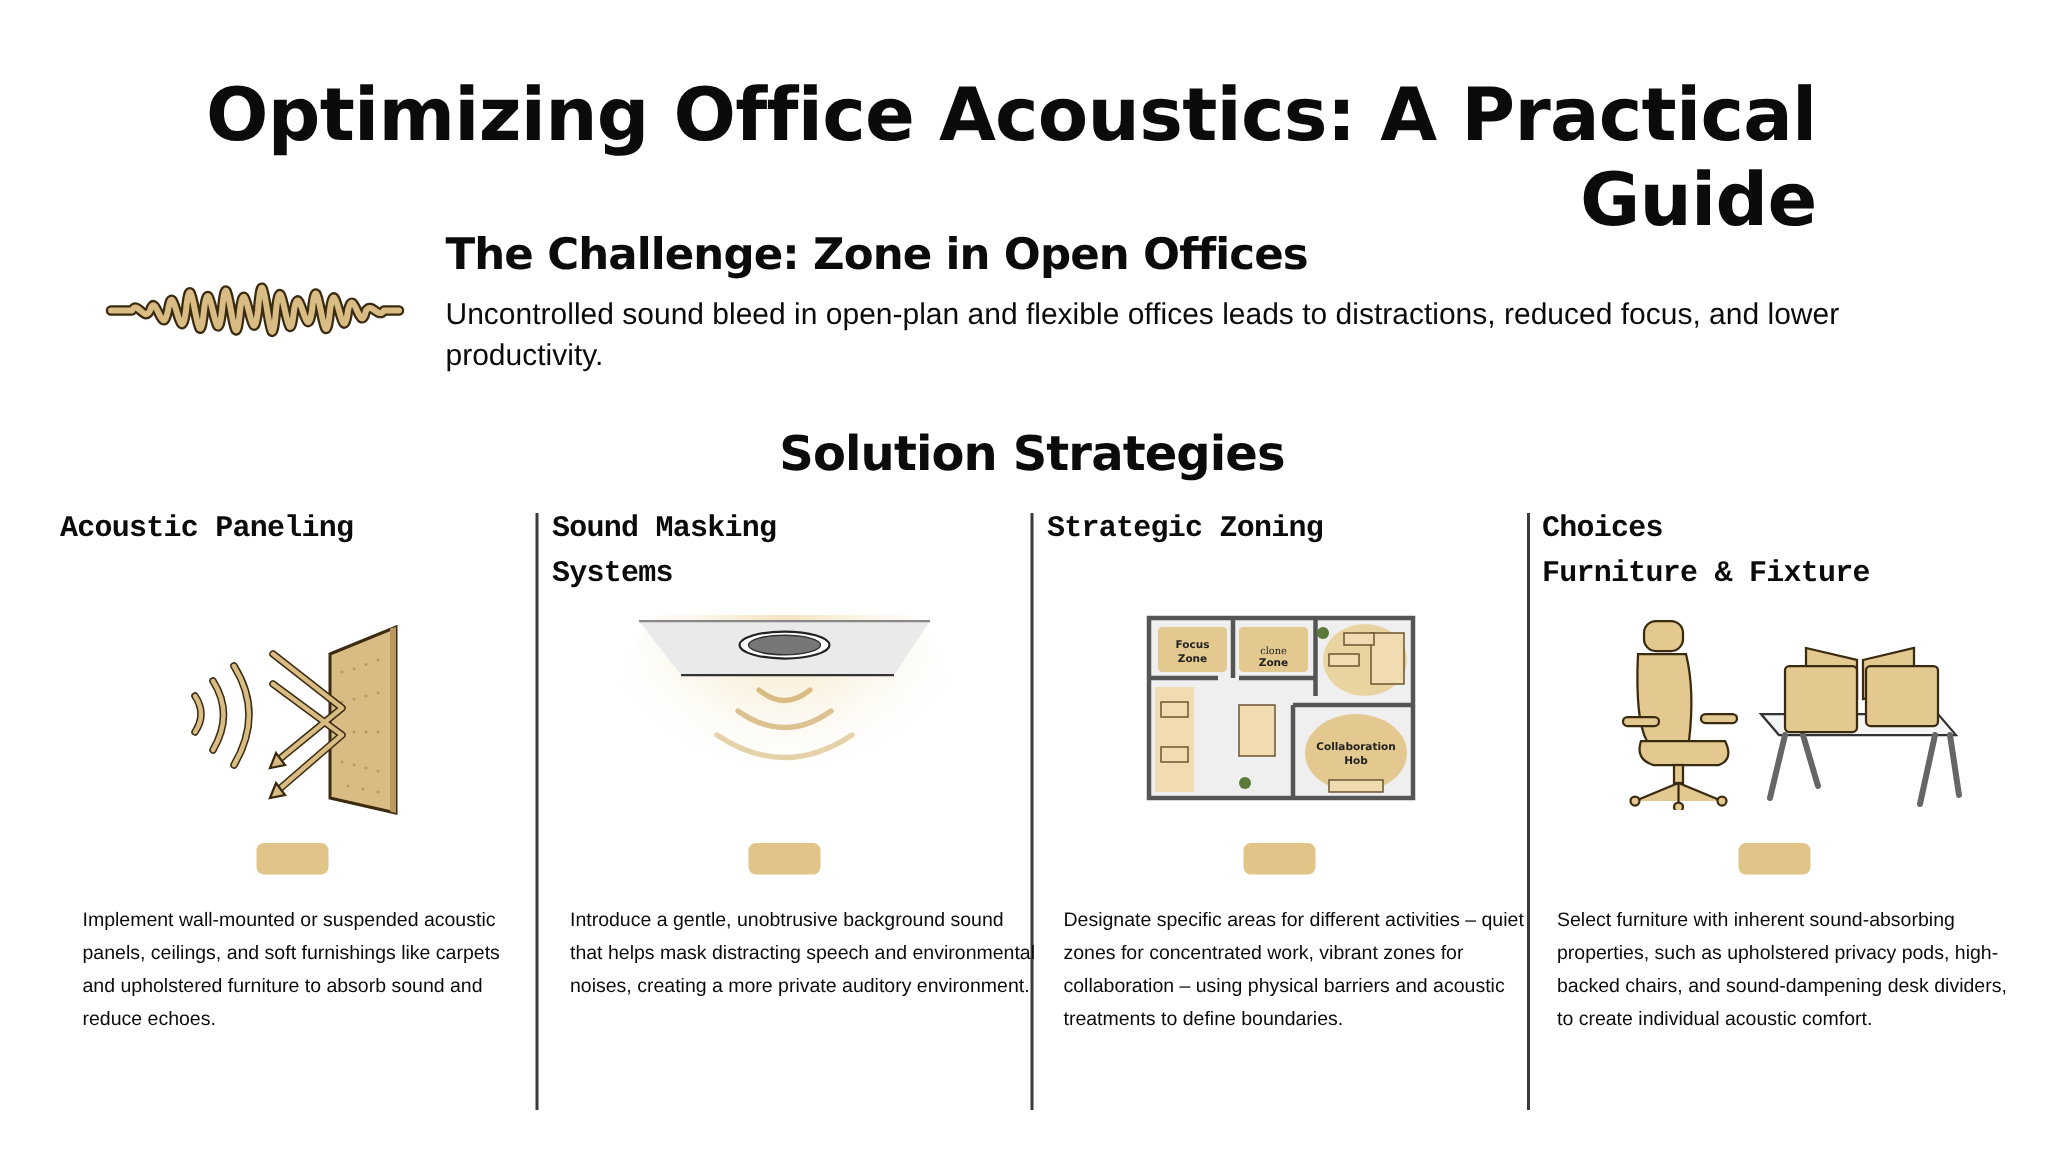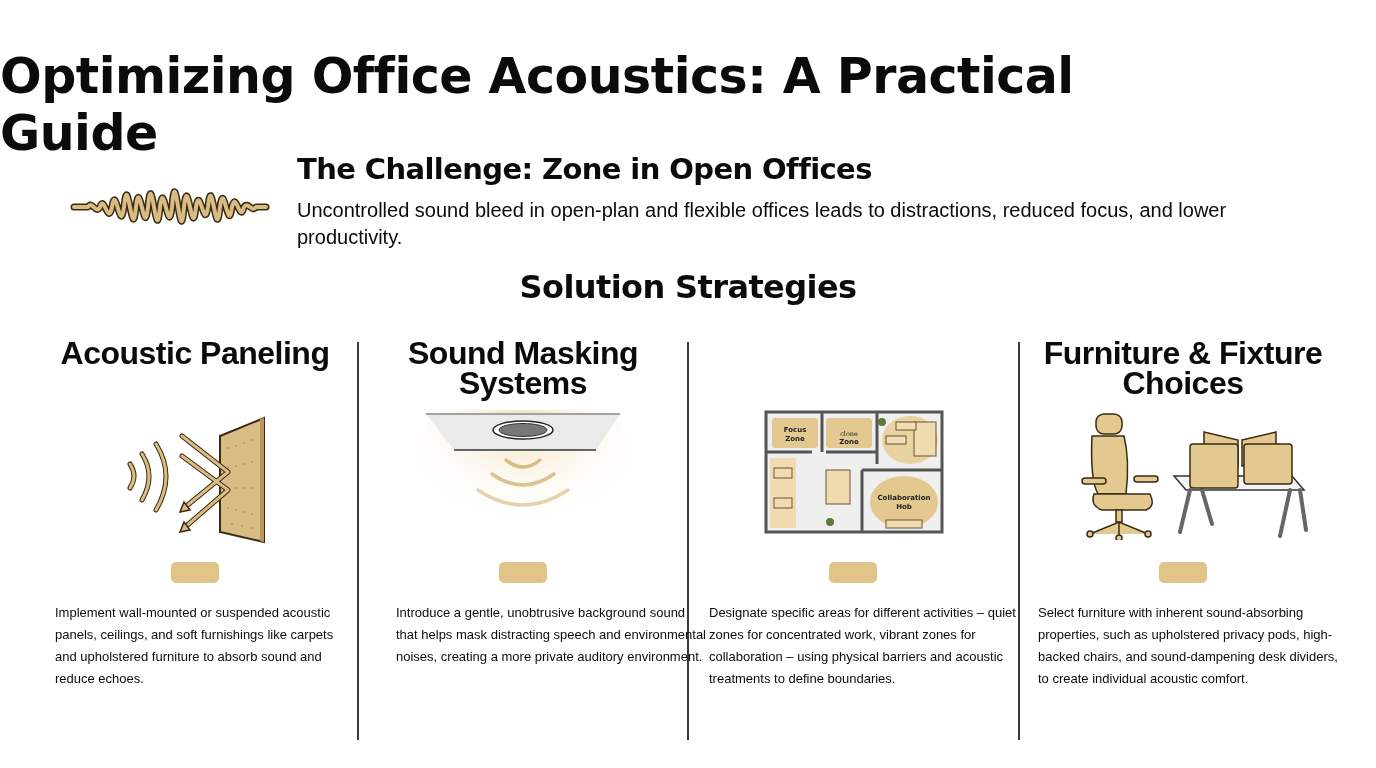--- a/index.html
+++ b/index.html
@@ -1,40 +1,40 @@
 <!DOCTYPE html>
 <html><head>
 <meta charset="utf-8">
 <style>
   html, body { margin: 0; padding: 0; }
   body {
     width: 1376px; height: 768px; background: #ffffff; position: relative; overflow: hidden;
     font-family: "Liberation Sans", "DejaVu Sans", sans-serif; color: #0b0b0b;
   }
   .title {
-    position: absolute; left: 0; top: 48px; width: 1211px; text-align: left;
+    position: absolute; left: 0; top: 48px; width: 1211px; text-align: right;
     font-family: "DejaVu Sans", sans-serif; font-weight: bold; font-size: 49px; letter-spacing: -0.5px;
   }
   .wave { position: absolute; left: 70px; top: 145px; width: 200px; height: 115px; }
   .challenge-title {
     position: absolute; left: 297px; top: 152px; font-size: 29px; font-weight: bold;
     font-family: "DejaVu Sans", sans-serif; letter-spacing: -0.6px;
   }
   .challenge-text {
     position: absolute; left: 297px; top: 197px; width: 1000px; font-size: 20px; line-height: 27px;
   }
   .section-title {
-    position: absolute; left: 0; top: 268px; width: 1376px; text-align: center;
+    position: absolute; left: 0; top: 283px; width: 1376px; text-align: center;
     font-family: "DejaVu Sans", sans-serif; font-weight: bold; font-size: 32px; letter-spacing: -0.6px;
   }
   .divider { position: absolute; top: 342px; width: 2px; height: 398px; background: #3a3a3a; }
   .col { position: absolute; top: 338px; }
   .col-title {
-    position: absolute; top: 0; text-align: center; font-family: Liberation Sans, sans-serif;
-    font-weight: bold; font-size: 32px; line-height: 30px; letter-spacing: -0.5px;
+    position: absolute; top: 0; text-align: left; font-family: Liberation Mono, monospace;
+    font-weight: bold; font-size: 20px; line-height: 30px; letter-spacing: -0.5px;
   }
   .illus { position: absolute; }
   .pill { position: absolute; top: 224px; width: 48px; height: 21px; border-radius: 5px; background: #e1c488; }
   .col-text { position: absolute; top: 264px; font-size: 13px; line-height: 22px; }
 </style>
 </head>
 <body>
 
 <div class="title">Optimizing Office Acoustics: A Practical Guide</div>
 
@@ -116,25 +116,26 @@
     <polygon points="18,4 212,4 188,40 46,40" fill="#eaeaea"></polygon>
     <line x1="18" y1="4" x2="212" y2="4" stroke="#888" stroke-width="1.5"></line>
     <line x1="46" y1="40" x2="188" y2="40" stroke="#333" stroke-width="1.5"></line>
     <ellipse cx="115" cy="20" rx="30" ry="9" fill="#fff" stroke="#222" stroke-width="1.5"></ellipse>
     <ellipse cx="115" cy="20" rx="24" ry="6.5" fill="#777" stroke="#333" stroke-width="1"></ellipse>
     <path d="M98,50 Q115,64 132,50" fill="none" stroke="#d8bc84" stroke-width="3.5" stroke-linecap="round"></path>
     <path d="M84,64 Q115,86 146,64" fill="none" stroke="#dcc290" stroke-width="3.5" stroke-linecap="round"></path>
     <path d="M70,80 Q115,110 160,80" fill="none" stroke="#e6d2a8" stroke-width="3.5" stroke-linecap="round"></path>
   </svg>
   <div class="pill" style="left:131px;"></div>
-  <div class="col-text" style="left:28px; width:310px;">Introduce a gentle, unobtrusive background sound that helps mask distracting speech and environmental noises, creating a more private auditory environment.</div>
+  <div class="col-text" style="left:12px; width:310px;">Introduce a gentle, unobtrusive background sound that helps mask distracting speech and environmental noises, creating a more private auditory environment.</div>
 </div>
 
 <div class="col" style="left:698px; width:310px;">
   <div class="col-title" style="left:0; width:310px;">
+    <div>Strategic Zoning</div>
   </div>
   <svg class="illus" style="left:66px; top:72px;" width="180" height="124" viewBox="0 0 180 124">
     <rect x="2" y="2" width="176" height="120" fill="#efefef" stroke="#555" stroke-width="3"></rect>
     <line x1="58" y1="2" x2="58" y2="42" stroke="#555" stroke-width="3"></line>
     <line x1="113" y1="2" x2="113" y2="54" stroke="#555" stroke-width="3"></line>
     <line x1="2" y1="42" x2="48" y2="42" stroke="#555" stroke-width="3"></line>
     <line x1="62" y1="42" x2="113" y2="42" stroke="#555" stroke-width="3"></line>
     <line x1="98" y1="60" x2="178" y2="60" stroke="#555" stroke-width="3"></line>
     <line x1="98" y1="60" x2="98" y2="122" stroke="#555" stroke-width="3"></line>
     <rect x="8" y="8" width="46" height="30" rx="3" fill="#e3c98f"></rect>
@@ -159,22 +160,22 @@
     <text x="85" y="34" font-size="7" font-weight="bold" text-anchor="middle" font-family="DejaVu Sans, sans-serif" fill="#222">Zone</text>
     <text x="140" y="90" font-size="7" font-weight="bold" text-anchor="middle" font-family="DejaVu Sans, sans-serif" fill="#222">Collaboration</text>
     <text x="140" y="99" font-size="7" font-weight="bold" text-anchor="middle" font-family="DejaVu Sans, sans-serif" fill="#222">Hob</text>
   </svg>
   <div class="pill" style="left:131px;"></div>
   <div class="col-text" style="left:11px; width:310px;">Designate specific areas for different activities – quiet zones for concentrated work, vibrant zones for collaboration – using physical barriers and acoustic treatments to define boundaries.</div>
 </div>
 
 <div class="col" style="left:1028px; width:310px;">
   <div class="col-title" style="left:0; width:310px;">
+    <div>Choices</div>
     <div>Furniture &amp; Fixture</div>
-    <div>Choices</div>
   </div>
   <svg class="illus" style="left:52px; top:72px;" width="230" height="130" viewBox="0 0 230 130">
     <g stroke="#3a2a10" stroke-width="1.5" fill="#e3c98f">
       <rect x="16" y="4" width="26" height="20" rx="8"></rect>
       <path d="M12,26 Q10,70 18,84 L46,84 Q50,50 44,26 Z"></path>
       <path d="M14,84 L70,84 Q76,96 66,100 L22,100 Q10,96 14,84 Z"></path>
       <rect x="2" y="68" width="24" height="6" rx="3"></rect>
       <rect x="54" y="66" width="24" height="6" rx="3"></rect>
       <rect x="36" y="100" width="6" height="12"></rect>
       <path d="M10,124 L39,112 L68,124 M39,112 L39,128"></path>

